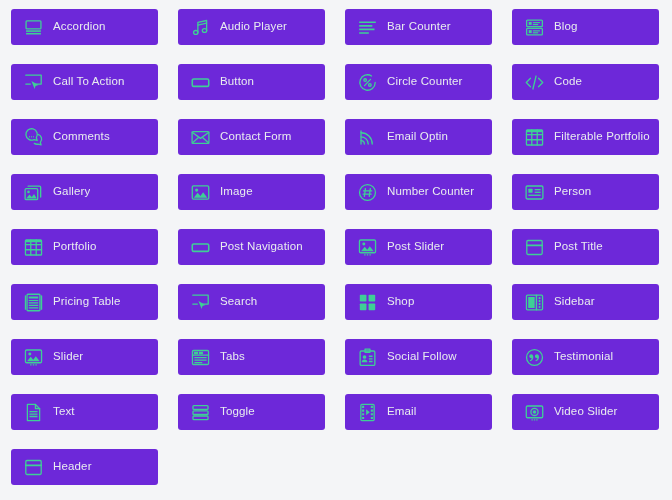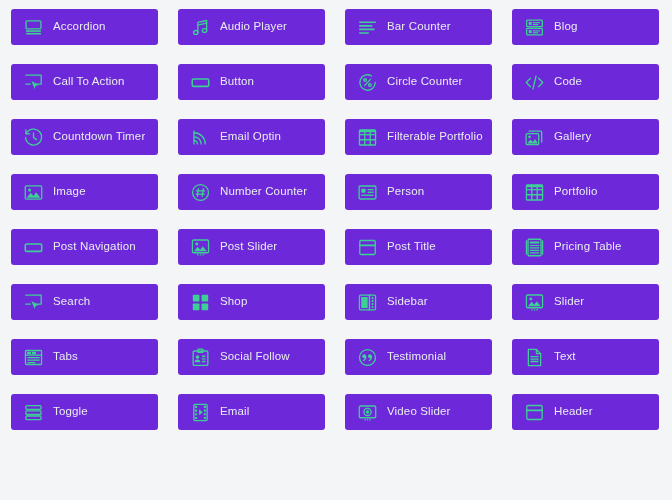--- a/index.html
+++ b/index.html
@@ -155,26 +155,36 @@
           <path d="M7.4 7.2L2.6 12l4.8 4.8"></path>
           <path d="M16.6 7.2L21.4 12l-4.8 4.8"></path>
           <path d="M13.8 4.6l-3.6 14.8"></path>
         </svg>
       </span>
       <span class="tile-label">Code</span>
     </div>
     <div class="module-tile">
       <span class="tile-icon">
         <svg viewBox="0 0 24 24">
-          <path d="M3.9 7.5A9.1 9.1 0 1 1 3 12"></path>
-          <path d="M3.3 3.4v4.4h4.4"></path>
-          <path d="M12 6.8V12l3.6 2.4"></path>
-        </svg>
-      </span>
-      <span class="tile-label">Countdown Timer</span>
+          <path d="M15.2 12.2a6.5 6.5 0 1 0-2.6 2.2l3.6 1-1-3.2z"></path>
+          <path d="M17.2 8.4a5.6 5.6 0 0 1 2.6 9.2l.9 2.8-3.2-.9a5.6 5.6 0 0 1-4.6-.8"></path>
+          <path class="solid" d="M7 10.4h.9v1.5H7zM9.2 10.4h.9v1.5h-.9zM11.4 10.4h.9v1.5h-.9z"></path>
+        </svg>
+      </span>
+      <span class="tile-label">Comments</span>
+    </div>
+    <div class="module-tile">
+      <span class="tile-icon">
+        <svg viewBox="0 0 24 24">
+          <rect x="2.4" y="5.2" width="19.2" height="13.6" rx="1.4"></rect>
+          <path d="M2.4 5.9L12 13l9.6-7.1"></path>
+          <path d="M2.6 18.3l6.8-6M21.4 18.3l-6.8-6"></path>
+        </svg>
+      </span>
+      <span class="tile-label">Contact Form</span>
     </div>
     <div class="module-tile">
       <span class="tile-icon">
         <svg viewBox="0 0 24 24">
           <path d="M4.6 19.4V4.6"></path>
           <path d="M4.6 6.6A12.8 12.8 0 0 1 17.4 19.4"></path>
           <path d="M4.6 11.2a8.2 8.2 0 0 1 8.2 8.2"></path>
           <path d="M4.6 15.6a3.8 3.8 0 0 1 3.8 3.8"></path>
         </svg>
       </span>

